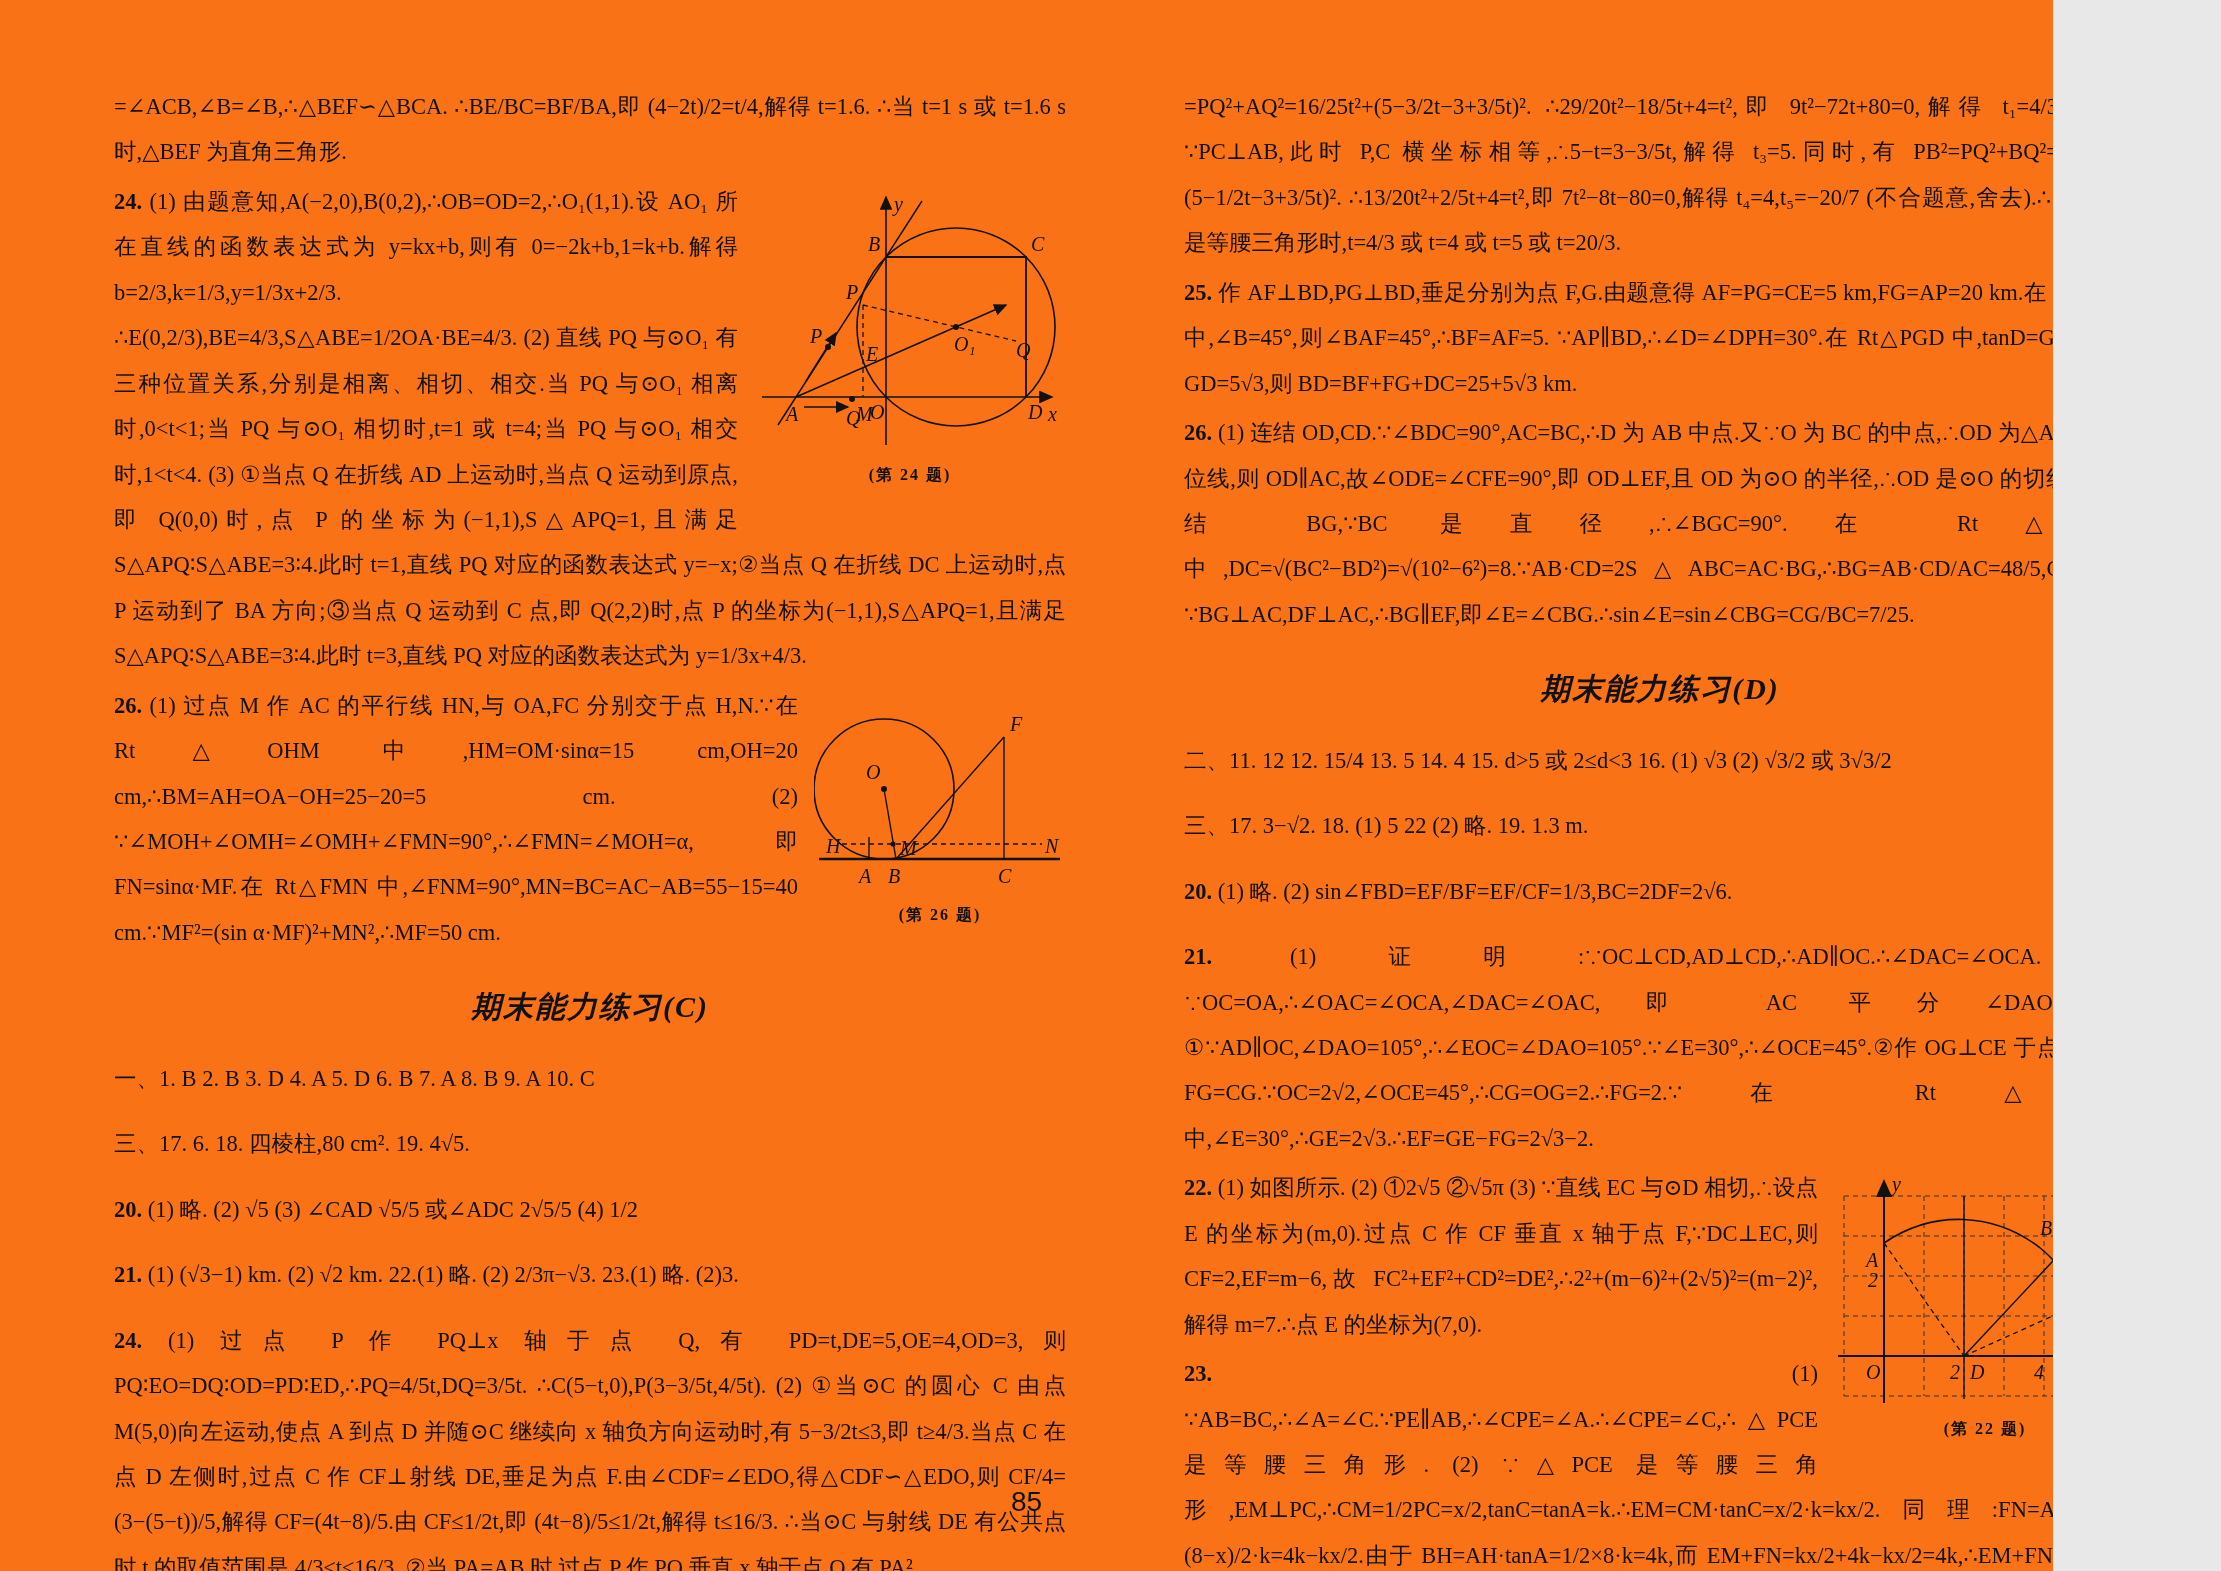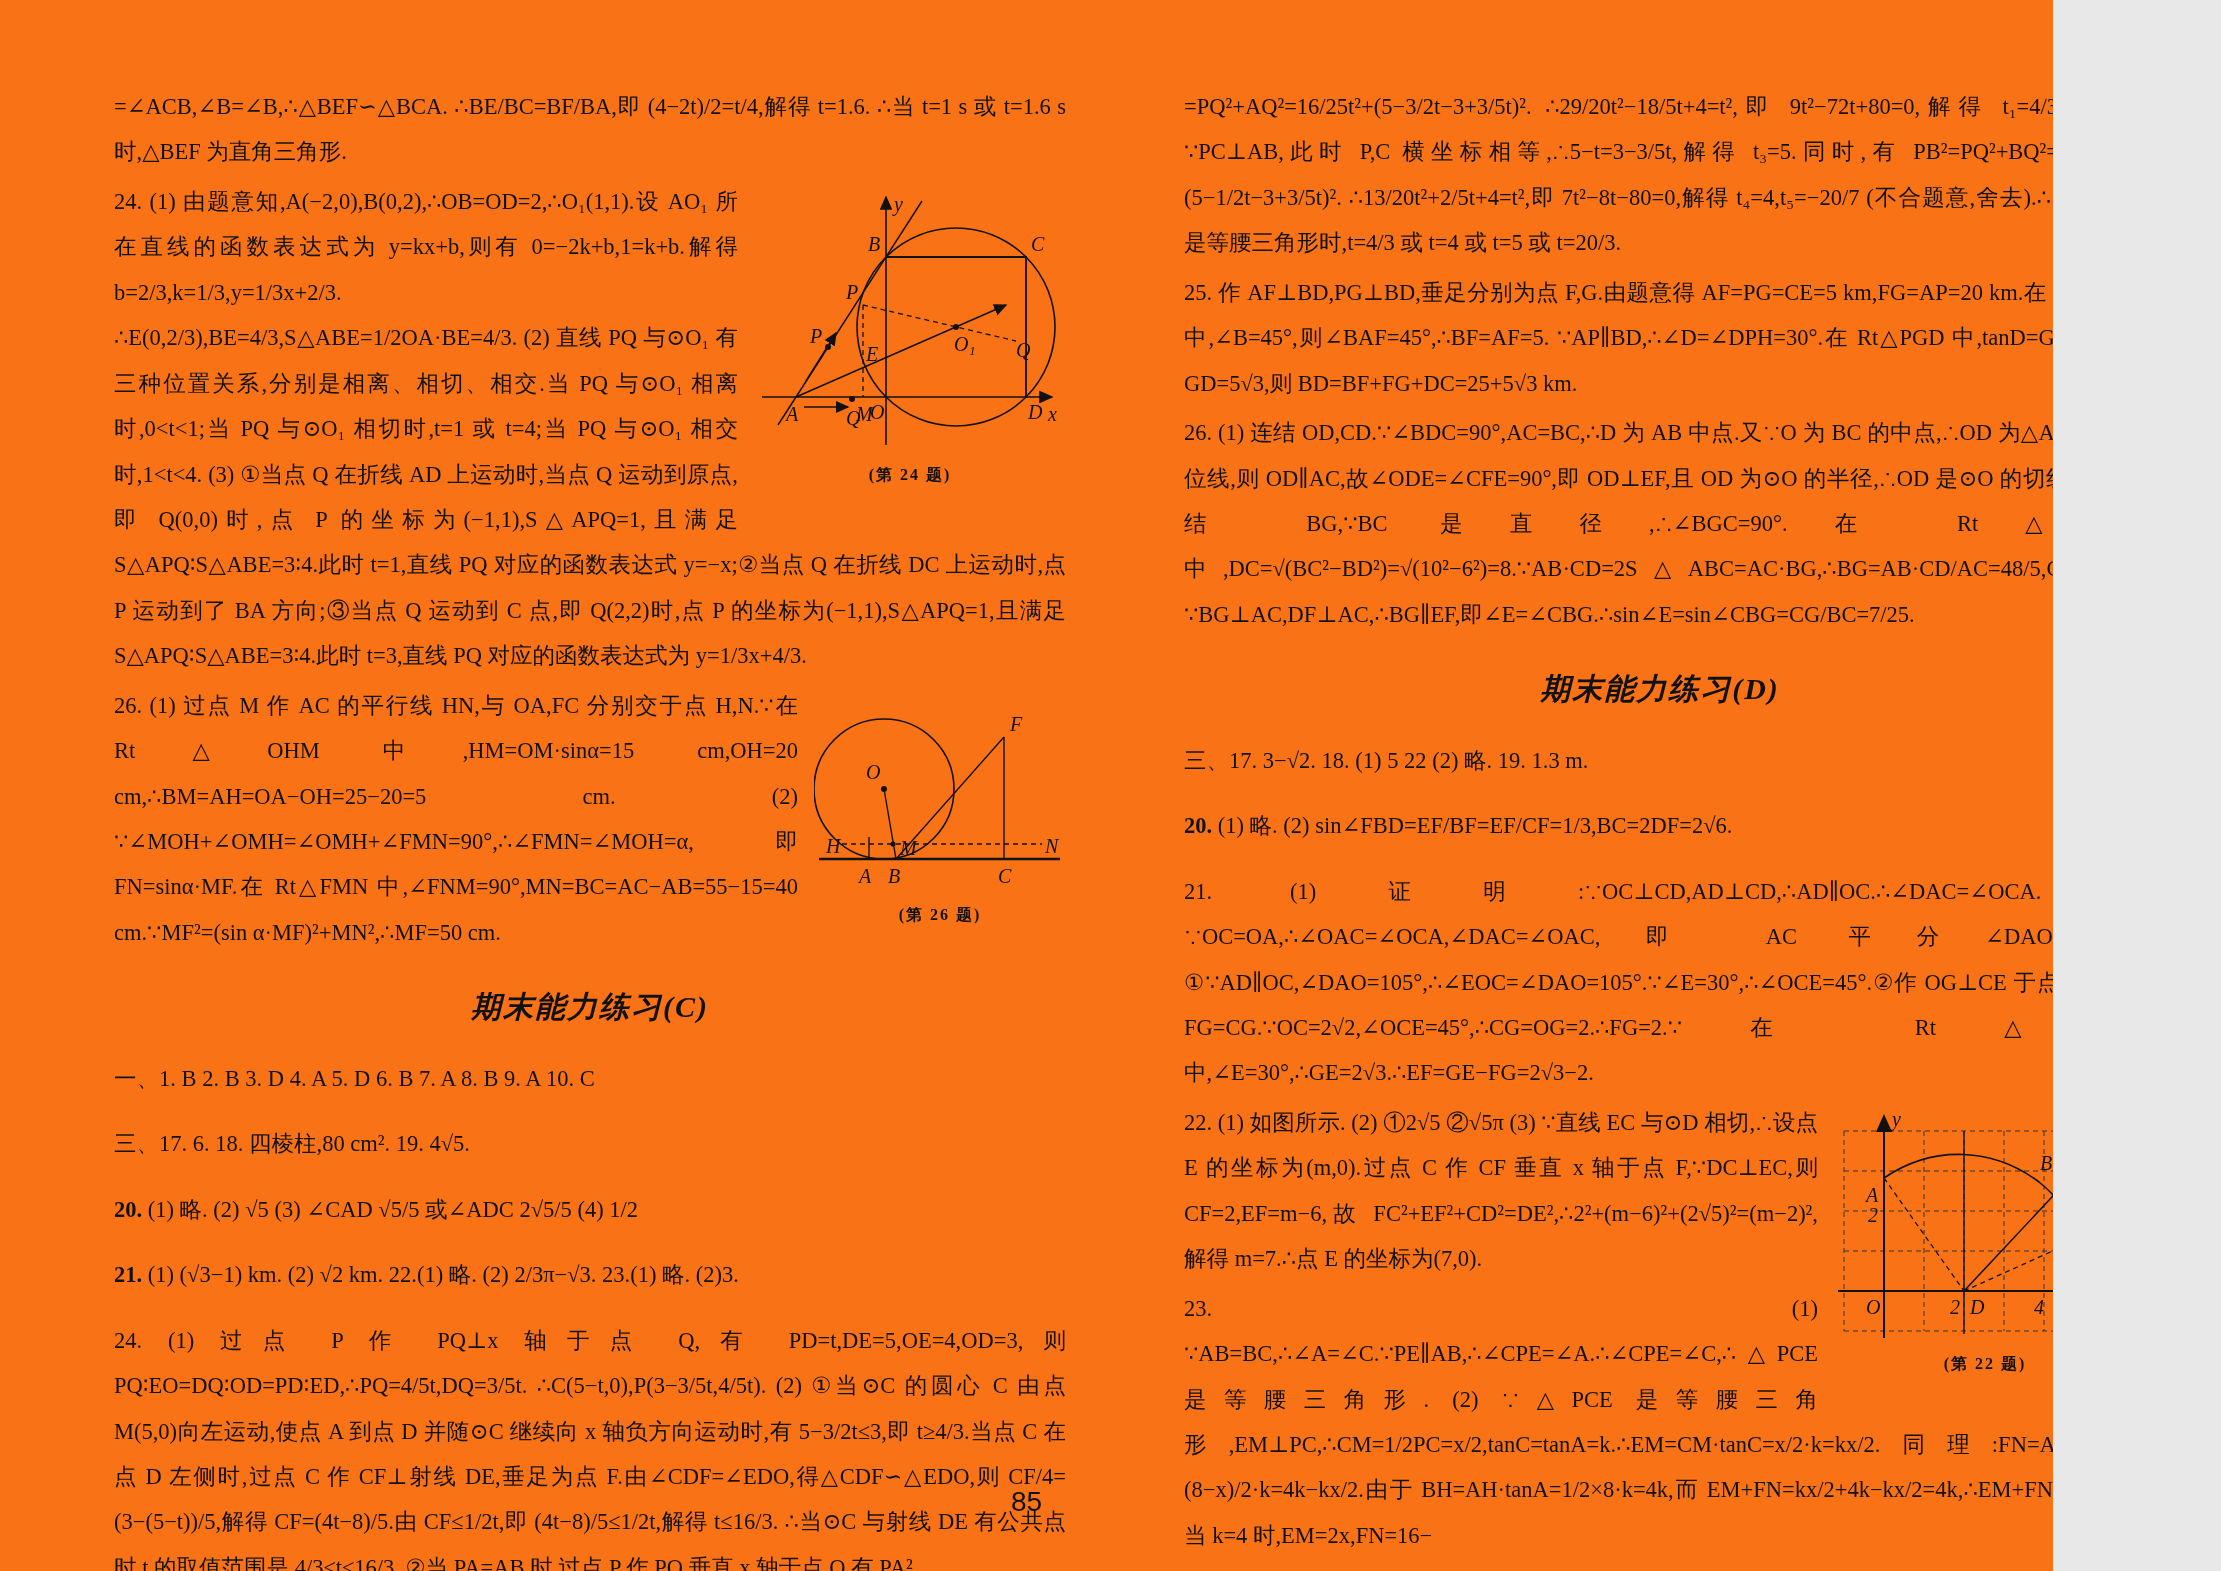--- a/index.html
+++ b/index.html
@@ -2,21 +2,21 @@
 <html><head>
 <meta charset="utf-8">
 <style>
   html,body{margin:0;padding:0;background:#e8e8e8;}
   .page{position:relative;width:2053px;height:1571px;background:#f97316;overflow:hidden;
         font-family:"Liberation Serif","DejaVu Serif",serif;color:#111;}
   .col{position:absolute;top:84px;width:952px;font-size:22.5px;line-height:2.02;text-align:justify;}
   .col-left{left:114px;}
   .col-right{left:1184px;}
   p.flow{margin:0 0 4px 0;}
-  p.flow b{font-weight:normal;}
+  p.flow b{font-weight:bold;}
   h2.sec{ text-align:center;font-size:30px;font-weight:bold;margin:22px 0 18px 0;letter-spacing:2px;font-style:italic;}
   p.row{margin:0 0 20px 0;}
   figure.figR{float:right;margin:6px 0 10px 16px;text-align:center;}
   figure.figR figcaption{font-size:16px;font-weight:bold;margin-top:2px;letter-spacing:2px;}
   svg{display:block;margin:0 auto;}
   svg text{font-family:"Liberation Serif","DejaVu Serif",serif;font-style:italic;font-size:20px;fill:#111;}
   .pageno{position:absolute;left:0;right:0;top:1486px;text-align:center;
           font-family:"Liberation Sans","DejaVu Sans",sans-serif;font-size:28px;color:#111;}
   .blk{margin:0 0 4px 0;}
   .blk::after{content:"";display:block;clear:none;}
@@ -128,20 +128,21 @@
   <div class="col col-right">
 
     <p class="flow"><span>=PQ²+AQ²=16/25t²+(5−3/2t−3+3/5t)². ∴29/20t²−18/5t+4=t²,即 9t²−72t+80=0,解得 t₁=4/3,t₂=20/3. ∵PC⊥AB,此时 P,C 横坐标相等,∴5−t=3−3/5t,解得 t₃=5.同时,有 PB²=PQ²+BQ²=16/25t²+(5−1/2t−3+3/5t)². ∴13/20t²+2/5t+4=t²,即 7t²−8t−80=0,解得 t₄=4,t₅=−20/7 (不合题意,舍去).∴当△PAB 是等腰三角形时,t=4/3 或 t=4 或 t=5 或 t=20/3.</span></p>
 
     <p class="flow"><b>25.</b> <span>作 AF⊥BD,PG⊥BD,垂足分别为点 F,G.由题意得 AF=PG=CE=5 km,FG=AP=20 km.在 Rt△AFB 中,∠B=45°,则∠BAF=45°,∴BF=AF=5. ∵AP∥BD,∴∠D=∠DPH=30°.在 Rt△PGD 中,tanD=GP/GD,即 GD=5√3,则 BD=BF+FG+DC=25+5√3 km.</span></p>
 
     <p class="flow"><b>26.</b> <span>(1) 连结 OD,CD.∵∠BDC=90°,AC=BC,∴D 为 AB 中点.又∵O 为 BC 的中点,∴OD 为△ABC 的中位线,则 OD∥AC,故∠ODE=∠CFE=90°,即 OD⊥EF,且 OD 为⊙O 的半径,∴OD 是⊙O 的切线. (2) 连结 BG,∵BC 是直径,∴∠BGC=90°.在 Rt△BCD 中,DC=√(BC²−BD²)=√(10²−6²)=8.∵AB·CD=2S△ABC=AC·BG,∴BG=AB·CD/AC=48/5,GC=14/5. ∵BG⊥AC,DF⊥AC,∴BG∥EF,即∠E=∠CBG.∴sin∠E=sin∠CBG=CG/BC=7/25.</span></p>
 
     <h2 class="sec">期末能力练习(D)</h2>
 
+    <p class="row">二、11. 12  12. 15/4  13. 5  14. 4  15. d&gt;5 或 2≤d&lt;3  16. (1) √3 (2) √3/2 或 3√3/2</p>
     <p class="row">三、17. 3−√2.  18. (1) 5  22 (2) 略.  19. 1.3 m.</p>
     <p class="row"><b>20.</b> <span>(1) 略. (2) sin∠FBD=EF/BF=EF/CF=1/3,BC=2DF=2√6.</span></p>
     <p class="flow"><b>21.</b> <span>(1)证明:∵OC⊥CD,AD⊥CD,∴AD∥OC.∴∠DAC=∠OCA.又∵OC=OA,∴∠OAC=∠OCA,∠DAC=∠OAC,即 AC 平分∠DAO. (2) ①∵AD∥OC,∠DAO=105°,∴∠EOC=∠DAO=105°.∵∠E=30°,∴∠OCE=45°.②作 OG⊥CE 于点 G,可得 FG=CG.∵OC=2√2,∠OCE=45°,∴CG=OG=2.∴FG=2.∵在 Rt△OGE 中,∠E=30°,∴GE=2√3.∴EF=GE−FG=2√3−2.</span></p>
 
     <div class="blk">
       <figure class="figR">
         <svg width="302" height="240" viewBox="0 0 302 240">
           <defs>
             <marker id="arr2" markerWidth="10" markerHeight="8" refX="8" refY="4" orient="auto">
               <path d="M0,0 L9,4 L0,8 Z" fill="#111"></path>

